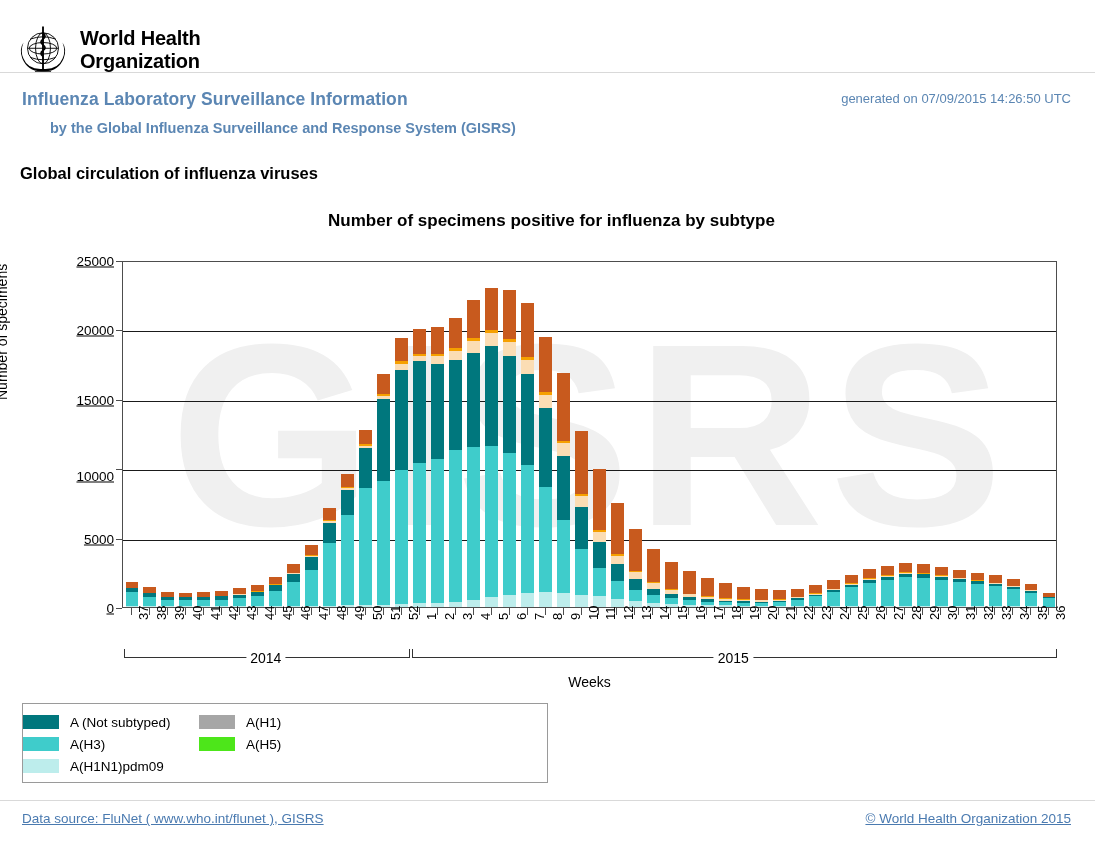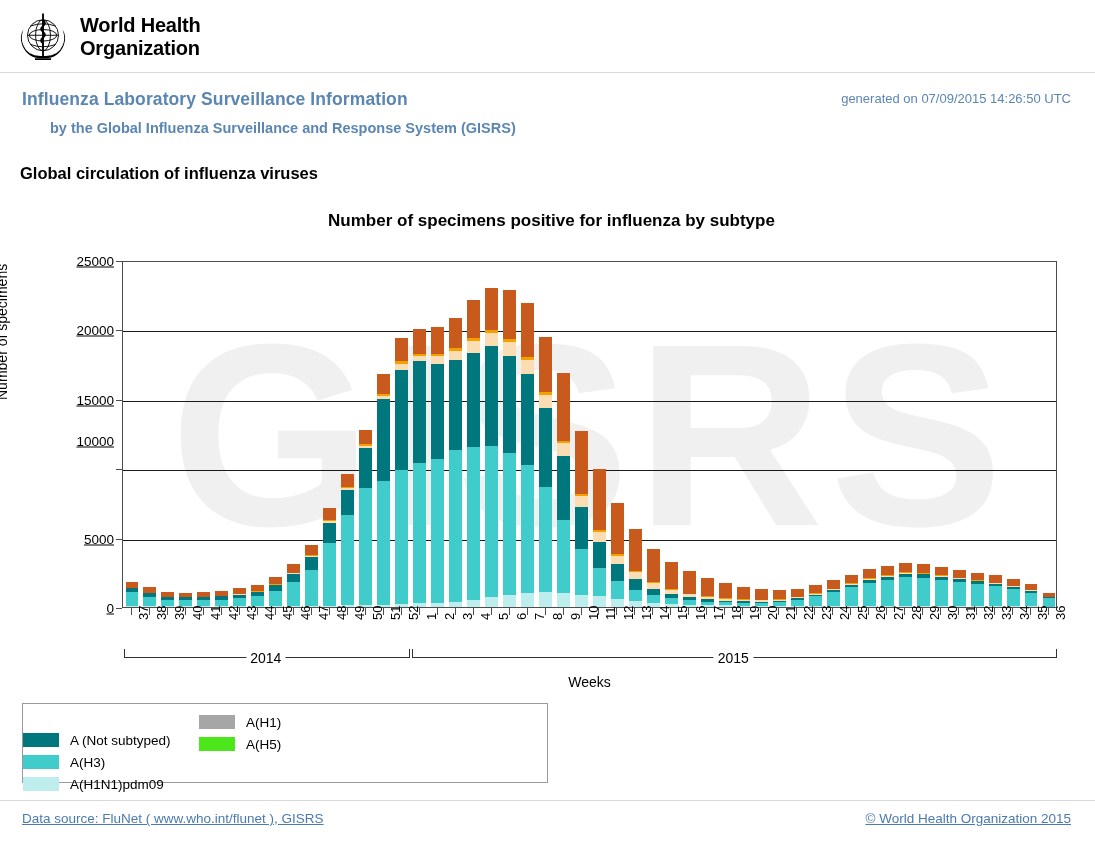--- a/index.html
+++ b/index.html
@@ -18,21 +18,21 @@
 
   
   .header {
     position: absolute;
     left: 0; top: 0;
     width: 1095px;
     height: 72px;
   }
   .who-logo {
     position: absolute;
-    left: 14px; top: 10px;
+    left: 14px; top: 23px;
     display: flex;
     align-items: center;
   }
   .who-emblem { width: 58px; height: 54px; display:block; }
   .who-wordmark {
     margin-left: 8px;
     font-family: "Liberation Sans", sans-serif;
     font-weight: bold;
     font-size: 20px;
     line-height: 23px;
@@ -217,21 +217,21 @@
     left: 22px; top: 703px;
     width: 526px; height: 80px;
     border: 1px solid #9a9a9a;
     background: #fff;
     box-sizing: border-box;
     padding: 7px 0 0 0;
   }
   .legend-cols { display: flex; }
   .legend-col { display: flex; flex-direction: column; }
   .legend-col.c1 { width: 238px; padding-left: 12px; }
-  .legend-col.c2 { width: 176px; margin-top: 18px; }
+  .legend-col.c2 { width: 176px; }
   .legend-col.c3 { width: 100px; }
   .legend-item {
     display: flex;
     align-items: center;
     height: 22px;
   }
   .swatch {
     width: 36px; height: 14px;
     margin-right: 11px;
     flex: none;
@@ -296,21 +296,21 @@
 
 <div class="chart-title">Number of specimens positive for influenza by subtype</div>
 
 <div class="chart-area">
   <div class="yaxis-title">Number of specimens</div>
   <div class="ylabels" id="ylabels">
       <div class="ylabel" style="top: 608px; left: 14px;">0</div>
       <div class="ytick" style="top: 608px; left: 116px;"></div>
       <div class="ylabel" style="top: 538.6px; left: 14px;">5000</div>
       <div class="ytick" style="top: 538.6px; left: 116px;"></div>
-      <div class="ylabel" style="top: 441px; left: 14px;">10000</div>
+      <div class="ylabel" style="top: 476px; left: 14px;">10000</div>
       <div class="ytick" style="top: 469.2px; left: 116px;"></div>
       <div class="ylabel" style="top: 399.8px; left: 14px;">15000</div>
       <div class="ytick" style="top: 399.8px; left: 116px;"></div>
       <div class="ylabel" style="top: 330.4px; left: 14px;">20000</div>
       <div class="ytick" style="top: 330.4px; left: 116px;"></div>
       <div class="ylabel" style="top: 261px; left: 14px;">25000</div>
       <div class="ytick" style="top: 261px; left: 116px;"></div>
     </div>
   <div class="plot">
     <div class="watermark">GISRS</div>

